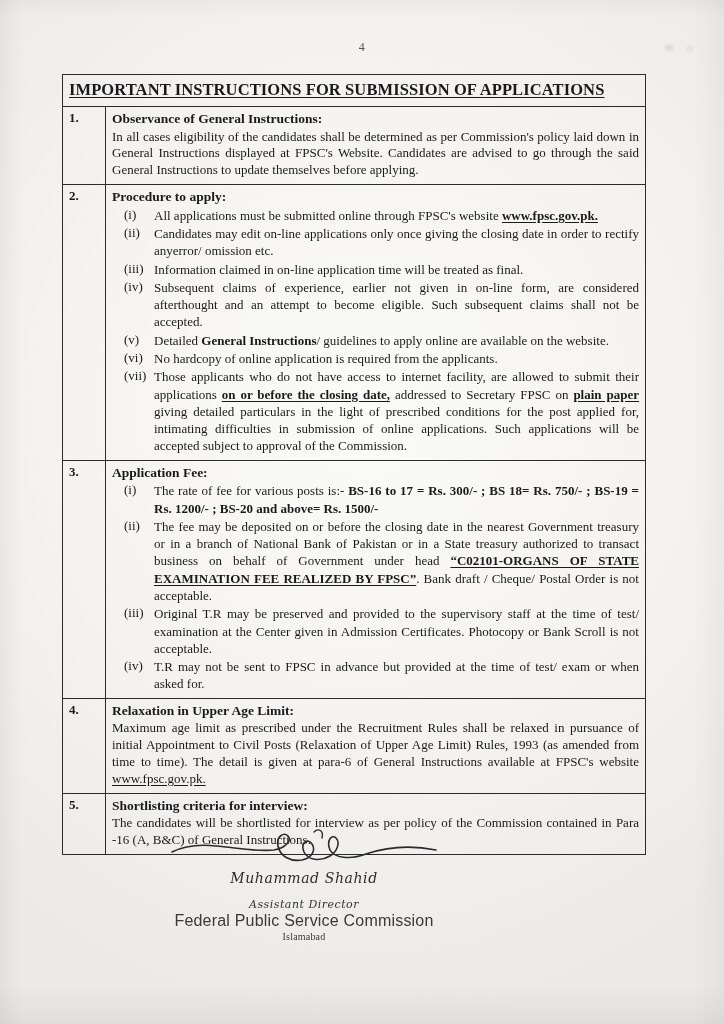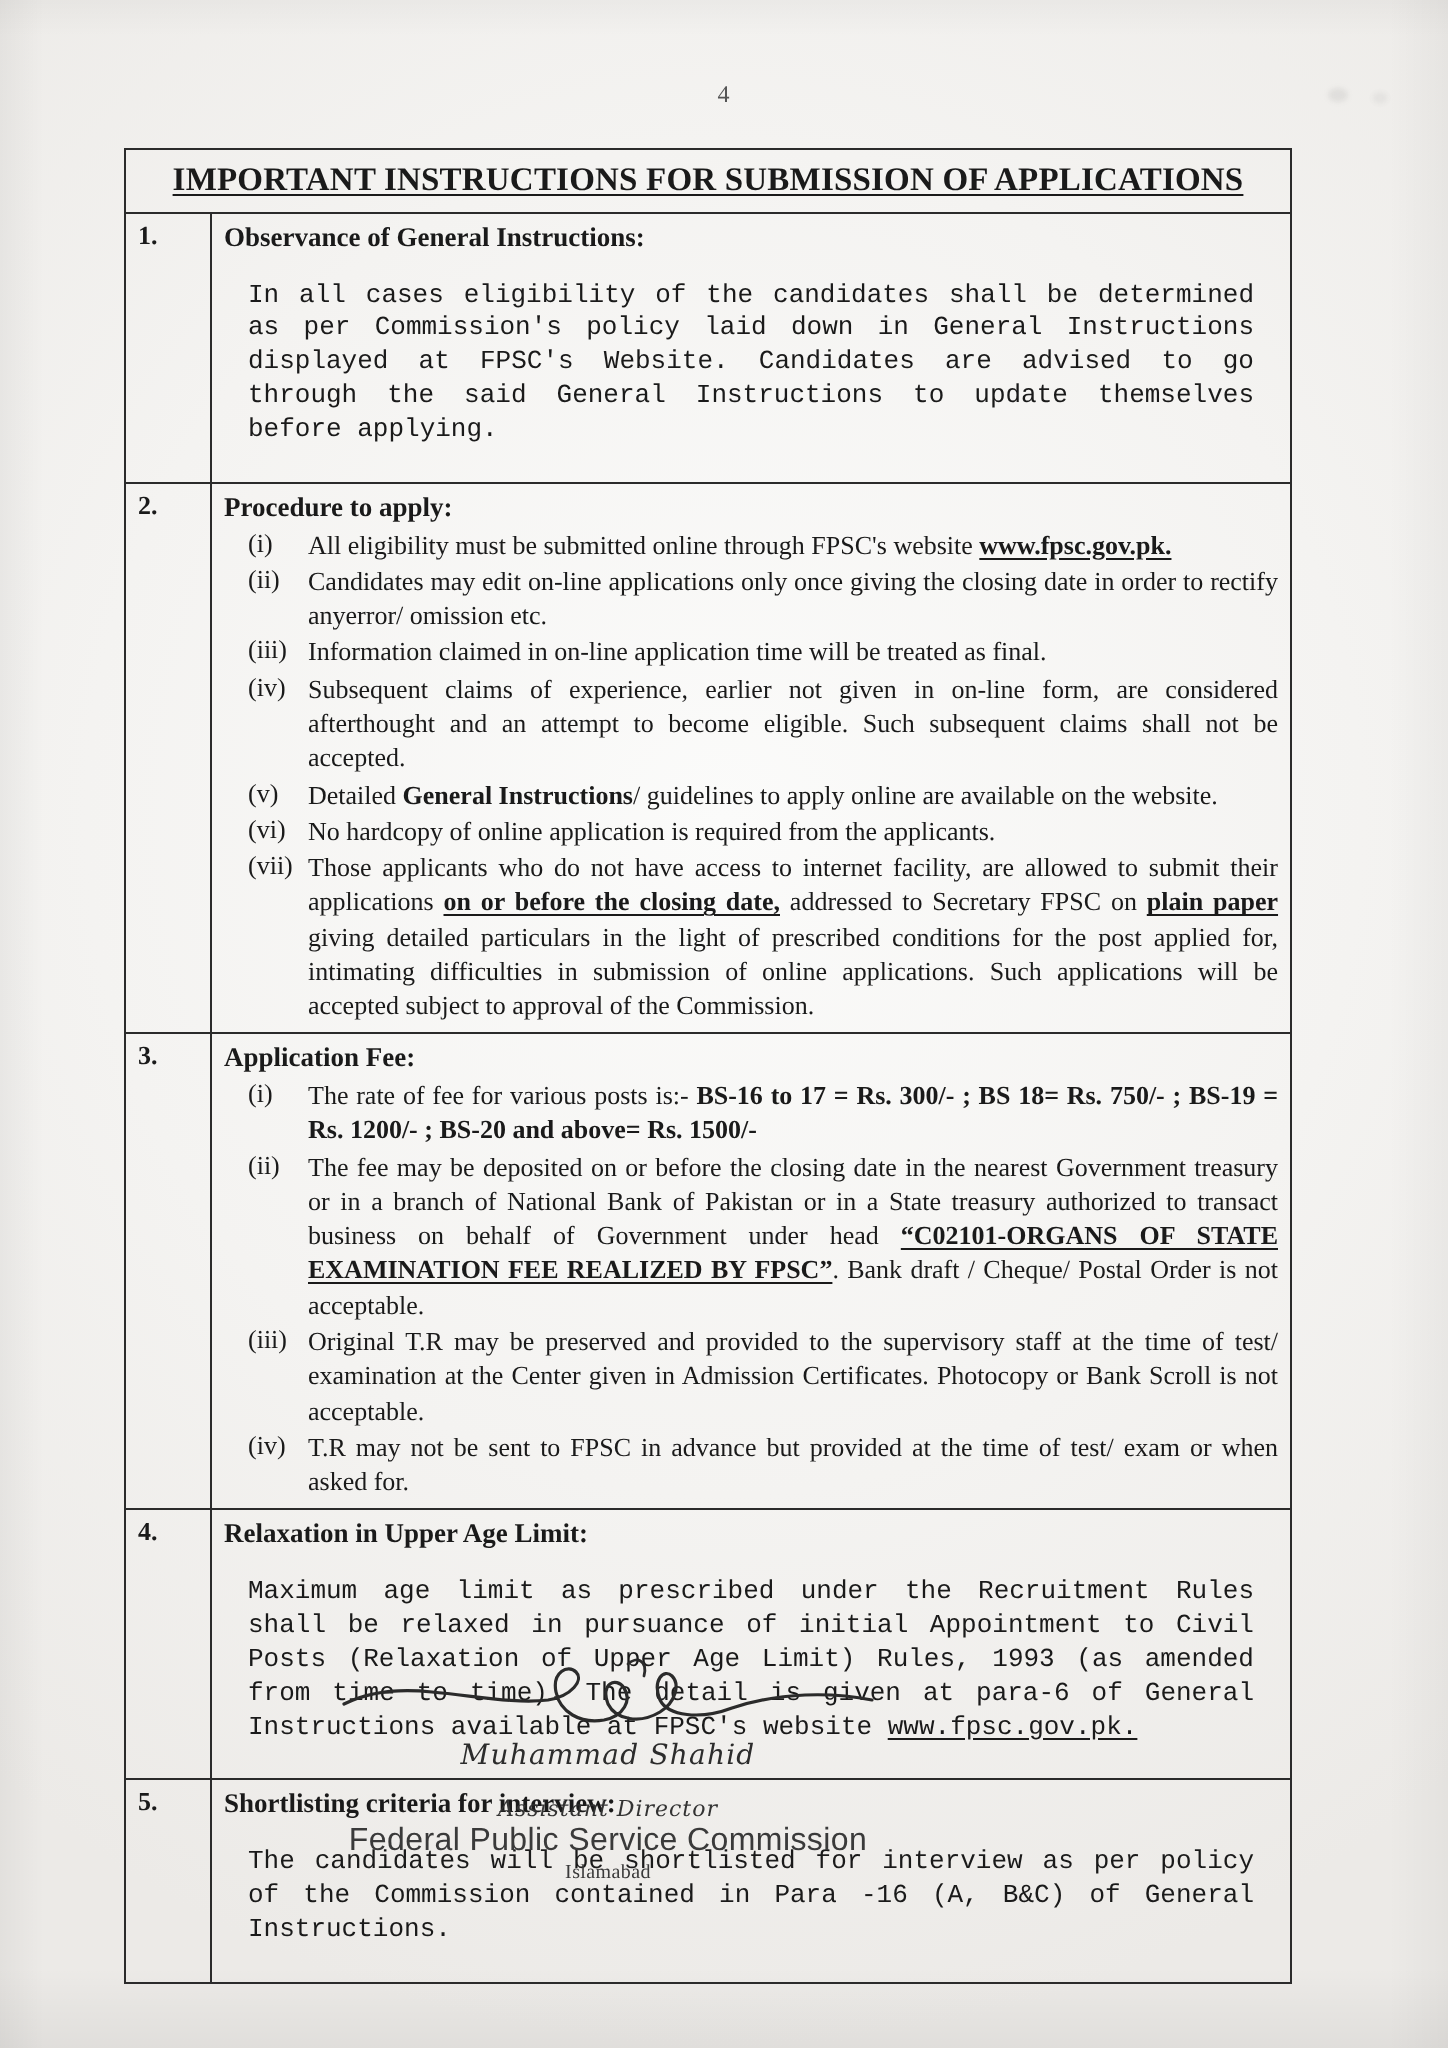--- a/index.html
+++ b/index.html
@@ -56,21 +56,20 @@
     position: absolute;
     left: 62px;
     top: 74px;
     width: 584px;
   }
 
   .title-box {
     border: 1.3px solid #2b2b2b;
     border-bottom: 1.3px solid #2b2b2b;
     padding: 5px 6px 6px 6px;
-    text-align: center;
   }
   .title-text {
     font-size: 16.5px;
     font-weight: bold;
     letter-spacing: 0.1px;
     text-decoration: underline;
     text-underline-offset: 2px;
     white-space: nowrap;
   }
 
@@ -100,22 +99,21 @@
     font-weight: bold;
     text-underline-offset: 2px;
     font-size: 13.5px;
     display: block;
     margin-bottom: 1px;
   }
   .para {
     display: block;
     text-align: justify;
     text-justify: inter-word;
-    margin: 12px;
-    font-family: Liberation Mono, monospace;
+    margin: 0;
   }
   .items {
     display: block;
   }
   .item {
     display: flex;
     align-items: flex-start;
     margin-top: 1px;
   }
   .item .rn {
@@ -202,21 +200,21 @@
       </tr>
 
       <tr>
         <td class="numcol">2.</td>
         <td class="body">
           <span class="sec-head">Procedure to apply:</span>
           <span class="items">
 
             <span class="item">
               <span class="rn">(i)</span>
-              <span class="txt"><span>All eligibility must be submitted online through FPSC's website </span><span class="bu">www.fpsc.gov.pk.</span></span>
+              <span class="txt"><span>All applications must be submitted online through FPSC's website </span><span class="bu">www.fpsc.gov.pk.</span></span>
             </span>
 
             <span class="item">
               <span class="rn">(ii)</span>
               <span class="txt">Candidates may edit on-line applications only once giving the closing date in order to rectify anyerror/ omission etc.</span>
             </span>
 
             <span class="item">
               <span class="rn">(iii)</span>
               <span class="txt">Information claimed in on-line application time will be treated as final.</span>

